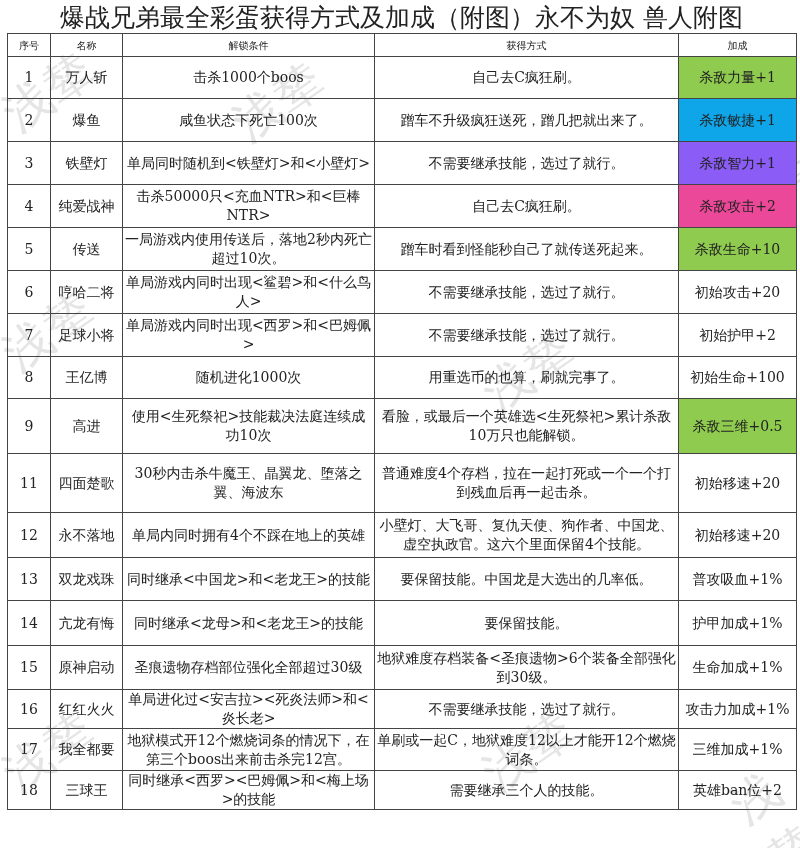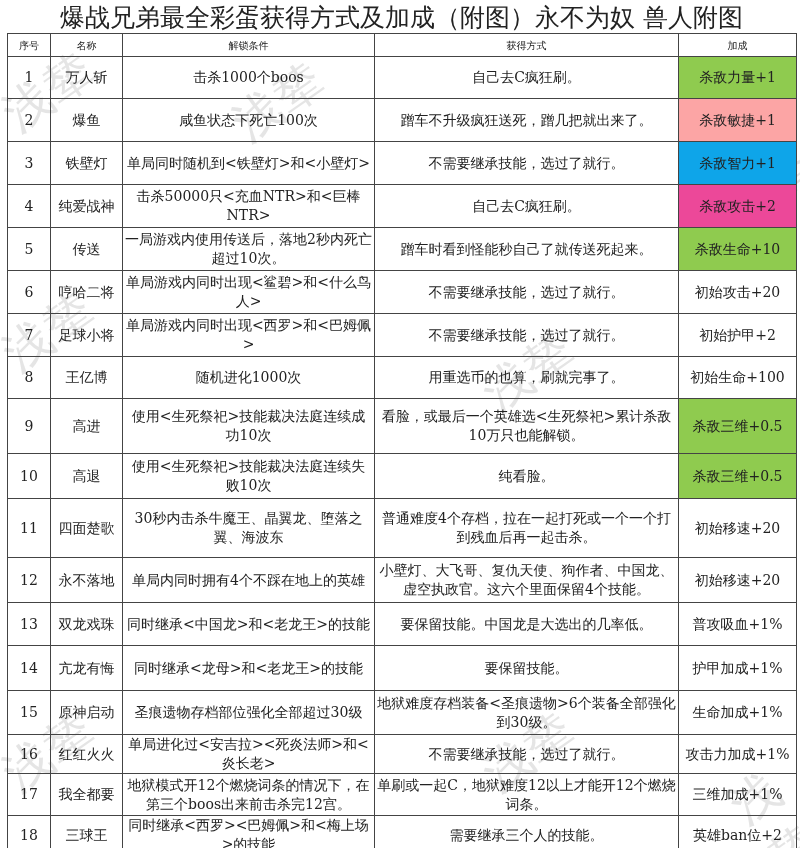--- a/index.html
+++ b/index.html
@@ -65,28 +65,28 @@
         <td class="name">万人斩</td>
         <td class="cond">击杀1000个boos</td>
         <td class="method">自己去C疯狂刷。</td>
         <td class="bonus green" style="background: rgb(143, 203, 79);">杀敌力量+1</td>
       </tr>
       <tr style="height: 43px;">
         <td class="idx">2</td>
         <td class="name">爆鱼</td>
         <td class="cond">咸鱼状态下死亡100次</td>
         <td class="method">蹭车不升级疯狂送死，蹭几把就出来了。</td>
-        <td class="bonus green" style="background: #fca5a5;">杀敌敏捷+1</td>
+        <td class="bonus green" style="background: #0ea5e9;">杀敌敏捷+1</td>
       </tr>
       <tr style="height: 43px;">
         <td class="idx">3</td>
         <td class="name">铁壁灯</td>
         <td class="cond">单局同时随机到&lt;铁壁灯&gt;和&lt;小壁灯&gt;</td>
         <td class="method">不需要继承技能，选过了就行。</td>
-        <td class="bonus green" style="background: #0ea5e9;">杀敌智力+1</td>
+        <td class="bonus green" style="background: #8b5cf6;">杀敌智力+1</td>
       </tr>
       <tr style="height: 43px;">
         <td class="idx">4</td>
         <td class="name">纯爱战神</td>
         <td class="cond">击杀50000只&lt;充血NTR&gt;和&lt;巨棒NTR&gt;</td>
         <td class="method">自己去C疯狂刷。</td>
         <td class="bonus green" style="background: #ec4899;">杀敌攻击+2</td>
       </tr>
       <tr style="height: 43px;">
         <td class="idx">5</td>
@@ -114,27 +114,20 @@
         <td class="name">王亿博</td>
         <td class="cond">随机进化1000次</td>
         <td class="method">用重选币的也算，刷就完事了。</td>
         <td class="bonus">初始生命+100</td>
       </tr>
       <tr style="height: 55px;">
         <td class="idx">9</td>
         <td class="name">高进</td>
         <td class="cond">使用&lt;生死祭祀&gt;技能裁决法庭连续成功10次</td>
         <td class="method">看脸，或最后一个英雄选&lt;生死祭祀&gt;累计杀敌10万只也能解锁。</td>
-        <td class="bonus green" style="background: rgb(143, 203, 79);">杀敌三维+0.5</td>
-      </tr>
-      <tr style="height: 45px;">
-        <td class="idx">10</td>
-        <td class="name">高退</td>
-        <td class="cond">使用&lt;生死祭祀&gt;技能裁决法庭连续失败10次</td>
-        <td class="method">纯看脸。</td>
         <td class="bonus green" style="background: rgb(143, 203, 79);">杀敌三维+0.5</td>
       </tr>
       <tr style="height: 59px;">
         <td class="idx">11</td>
         <td class="name">四面楚歌</td>
         <td class="cond">30秒内击杀牛魔王、晶翼龙、堕落之翼、海波东</td>
         <td class="method">普通难度4个存档，拉在一起打死或一个一个打到残血后再一起击杀。</td>
         <td class="bonus">初始移速+20</td>
       </tr>
       <tr style="height: 45px;">

